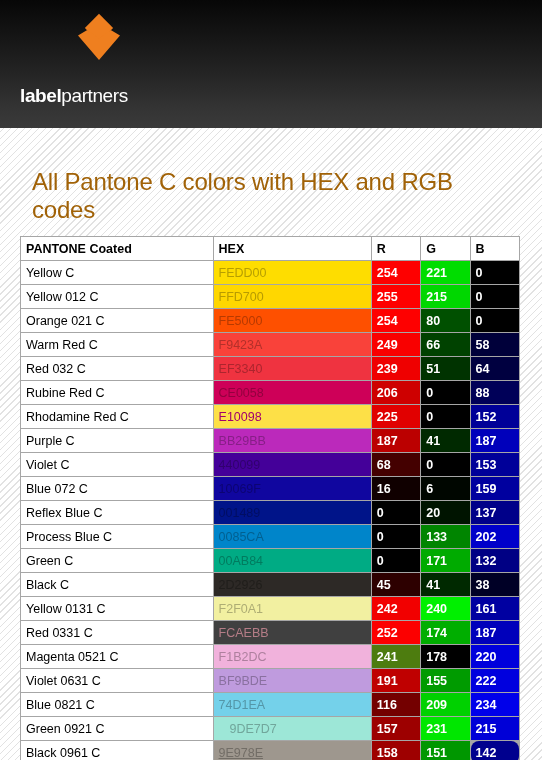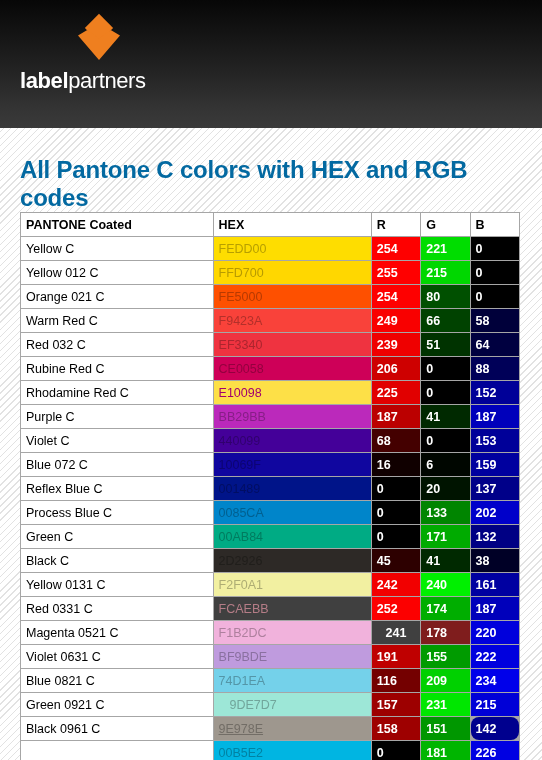--- a/index.html
+++ b/index.html
@@ -51,40 +51,40 @@
   .logo-mark .chevron-big {
     position: absolute;
     left: 3px;
     top: 12px;
     width: 42px;
     height: 30px;
     background: #ef7f1f;
     clip-path: polygon(0% 18%, 22% 0%, 50% 28%, 78% 0%, 100% 18%, 50% 100%);
   }
   .logo-word {
-    margin-top: 4px;
-    font-size: 22px;
+    margin-top: 20px;
+    font-size: 19px;
     line-height: 1;
     color: #ffffff;
     letter-spacing: -0.4px;
     white-space: nowrap;
   }
   .logo-word .w-bold { font-weight: bold; }
   .logo-word .w-light { font-weight: normal; }
 
   
   .page-body {
     padding: 0 20px;
   }
   .page-title {
-    margin: 0;
+    margin: 12px;
     padding-top: 28px;
     font-size: 24px;
-    font-weight: bold;
-    color: #0369a1;
+    font-weight: normal;
+    color: #a16207;
     letter-spacing: -0.2px;
   }
   .page-subtitle {
     margin: 0;
     padding-top: 12px;
     padding-bottom: 14px;
     font-size: 12px;
     color: #2b2b2b;
   }
 
@@ -270,22 +270,22 @@
         <tr>
           <td class="col-name">Red 0331 C</td>
           <td class="col-hex" style="background-color: #404040; color: rgb(181, 125, 135);">FCAEBB</td>
           <td class="col-ch" style="background-color: rgb(252, 0, 0);">252</td>
           <td class="col-ch" style="background-color: rgb(0, 174, 0);">174</td>
           <td class="col-ch" style="background-color: rgb(0, 0, 187);">187</td>
         </tr>
         <tr>
           <td class="col-name">Magenta 0521 C</td>
           <td class="col-hex" style="background-color: rgb(241, 178, 220); color: rgb(174, 128, 158);">F1B2DC</td>
-          <td class="col-ch" style="background-color: #404040; text-align: center;">241</td>
-          <td class="col-ch" style="background-color: #7f1d1d;">178</td>
+          <td class="col-ch" style="background-color: #4d7c0f;">241</td>
+          <td class="col-ch" style="background-color: #000000;">178</td>
           <td class="col-ch" style="background-color: rgb(0, 0, 220);">220</td>
         </tr>
         <tr>
           <td class="col-name">Violet 0631 C</td>
           <td class="col-hex" style="background-color: rgb(191, 155, 222); color: rgb(138, 112, 160);">BF9BDE</td>
           <td class="col-ch" style="background-color: rgb(191, 0, 0);">191</td>
           <td class="col-ch" style="background-color: rgb(0, 155, 0);">155</td>
           <td class="col-ch" style="background-color: rgb(0, 0, 222);">222</td>
         </tr>
         <tr>

